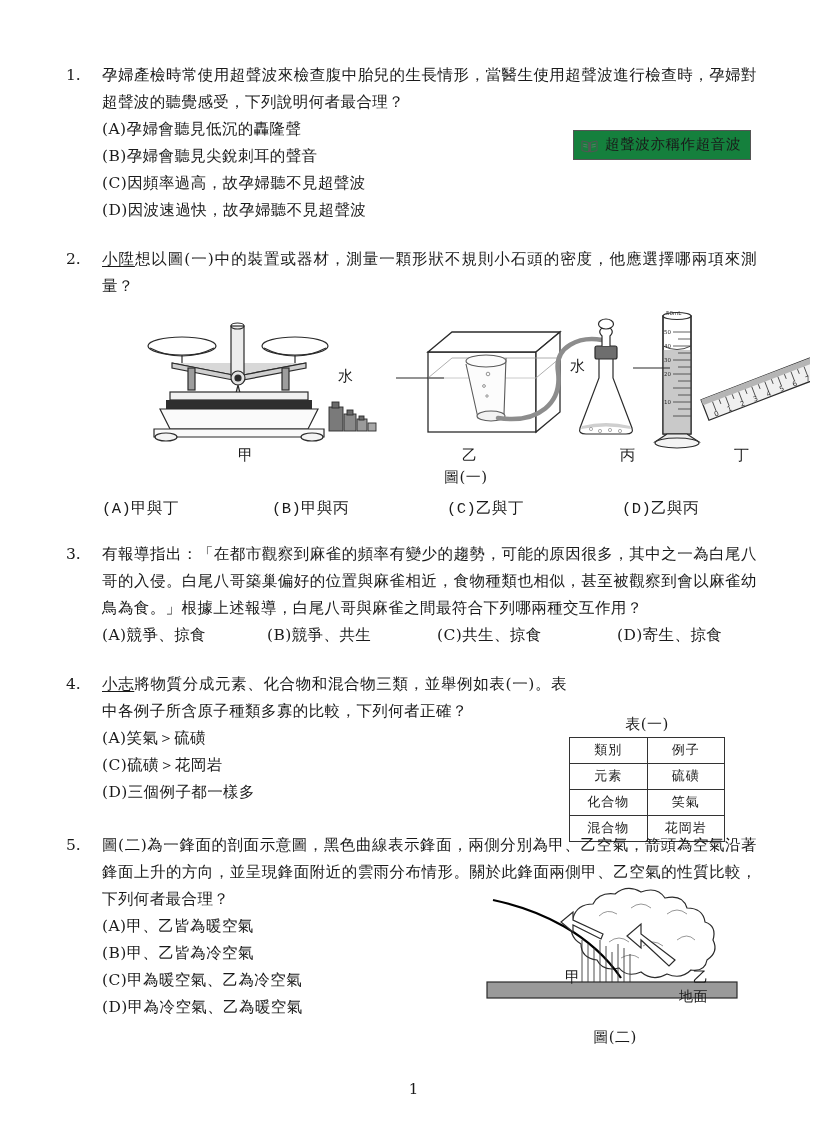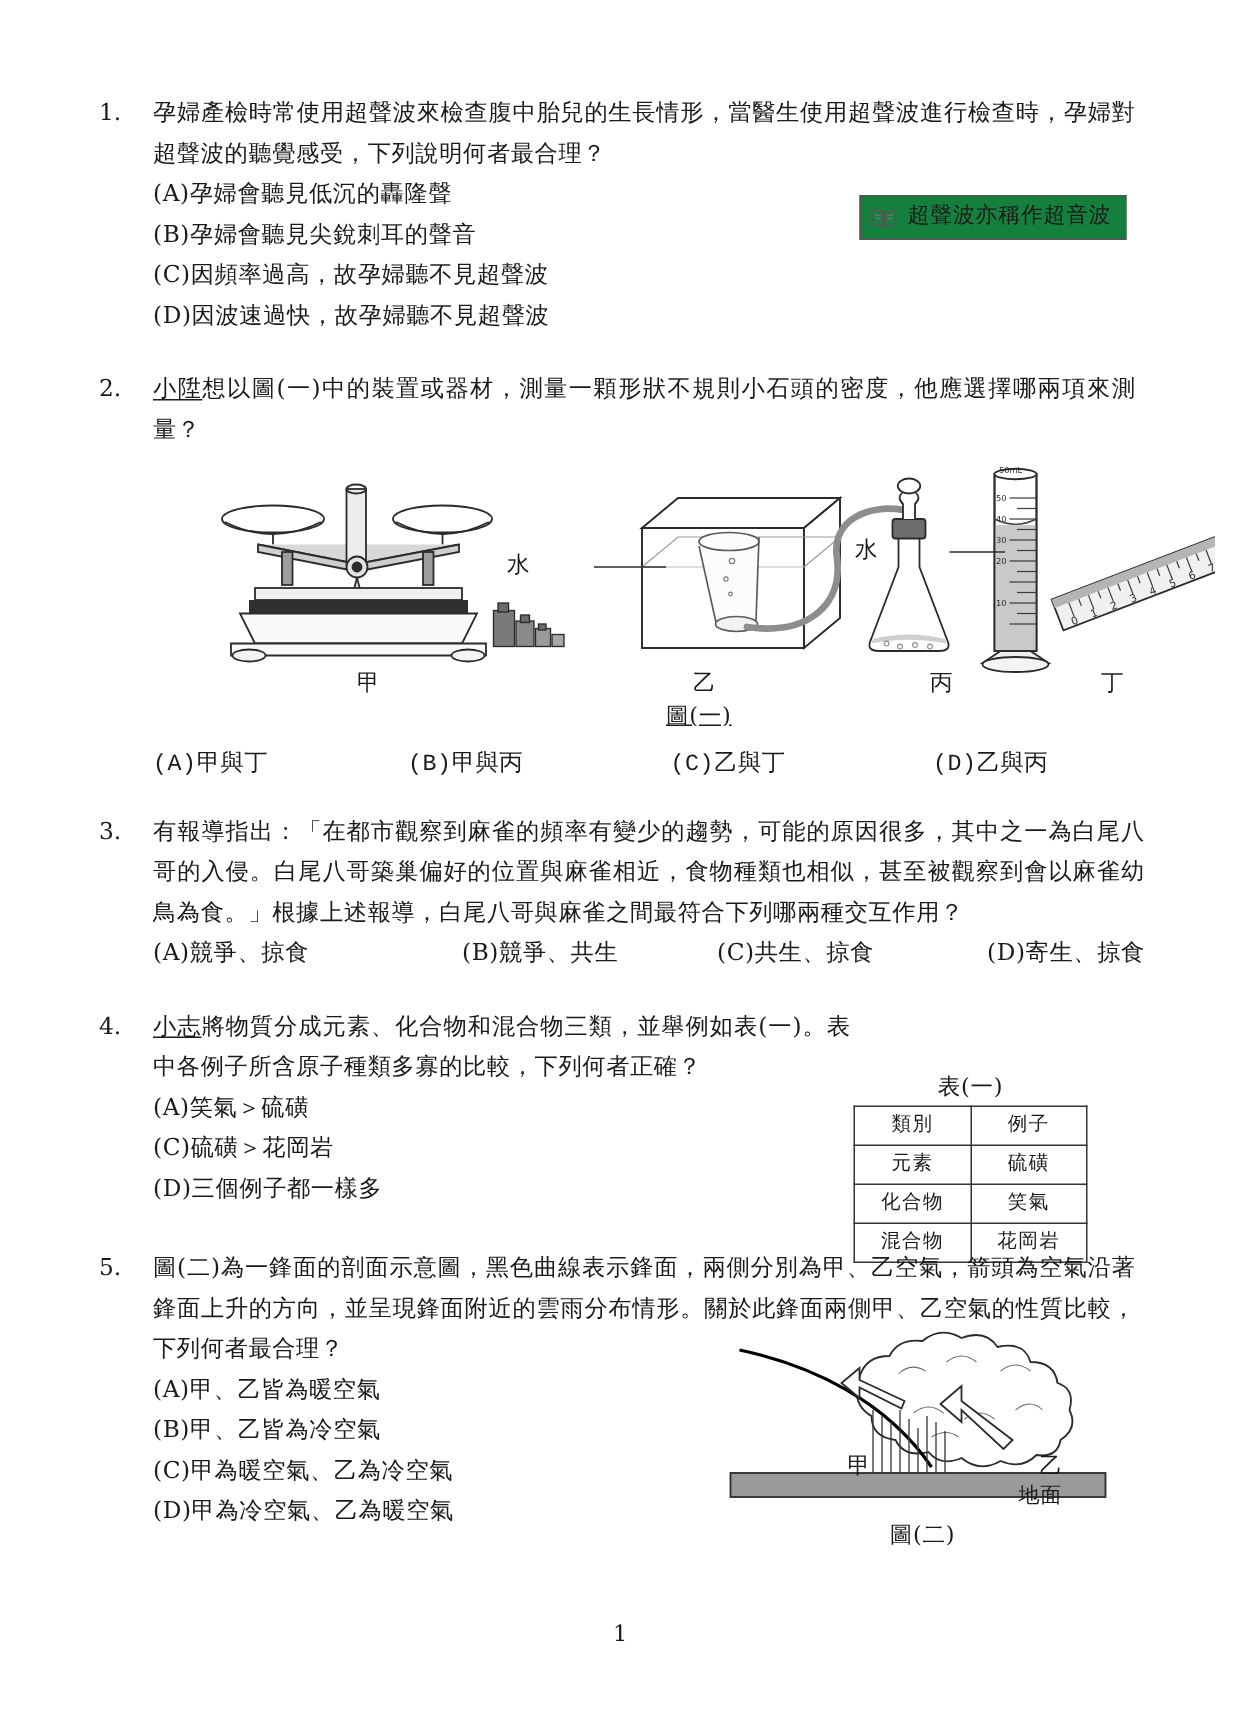--- a/index.html
+++ b/index.html
@@ -334,21 +334,21 @@
           </g>
         </g>
       </svg>
 
       <span class="fig-label" style="left:276px;top:61px;">水</span>
       <span class="fig-label" style="left:508px;top:51px;">水</span>
       <span class="fig-label" style="left:176px;top:140px;">甲</span>
       <span class="fig-label" style="left:400px;top:140px;">乙</span>
       <span class="fig-label" style="left:558px;top:140px;">丙</span>
       <span class="fig-label" style="left:672px;top:140px;">丁</span>
-      <span class="fig-label" style="left:382px;top:162px;text-decoration:underline;">圖(一)</span>
+      <span class="fig-label" style="left:382px;top:162px;">圖(一)</span>
     </div>
 
     <div class="q-row" style="margin-top:22px;font-family:Liberation Mono, monospace;">
       <div class="q-num"></div>
       <div class="q-body">
         <div class="opts-inline">
           <span class="opt" style="width:170px;">(A)甲與丁</span>
           <span class="opt" style="width:175px;">(B)甲與丙</span>
           <span class="opt" style="width:175px;">(C)乙與丁</span>
           <span class="opt">(D)乙與丙</span>
@@ -357,21 +357,21 @@
     </div>
   </div>
 
   <div class="q" style="margin-bottom:22px;">
     <div class="q-row">
       <div class="q-num">3.</div>
       <div class="q-body">
         <p class="stem">有報導指出：「在都市觀察到麻雀的頻率有變少的趨勢，可能的原因很多，其中之一為白尾八哥的入侵。白尾八哥築巢偏好的位置與麻雀相近，食物種類也相似，甚至被觀察到會以麻雀幼鳥為食。」根據上述報導，白尾八哥與麻雀之間最符合下列哪兩種交互作用？</p>
         <div class="opts-inline">
           <span class="opt" style="width:165px;">(A)競爭、掠食</span>
-          <span class="opt" style="width:170px;margin-left:41px;">(B)競爭、共生</span>
+          <span class="opt" style="width:170px;">(B)競爭、共生</span>
           <span class="opt" style="width:180px;">(C)共生、掠食</span>
           <span class="opt">(D)寄生、掠食</span>
         </div>
       </div>
     </div>
   </div>
 
   <div class="q" style="margin-bottom:26px;">
     <div class="q-row">
       <div class="q-num">4.</div>
@@ -473,18 +473,18 @@
           <line x1="149" y1="72" x2="149" y2="100"></line>
         </g>
 
         <rect x="6" y="100" width="250" height="16" fill="#9a9a9a" stroke="#2b2b2b" stroke-width="1.2"></rect>
       </svg>
       <div style="position:relative;height:0;">
         <span class="fig-label" style="left:84px;top:-38px;">甲</span>
         <span class="fig-label" style="left:212px;top:-38px;">乙</span>
         <span class="fig-label" style="left:198px;top:-18px;font-size:14px;text-align:right;">地面</span>
       </div>
-      <div class="fig2-caption" style="margin-top:8px;text-align:center;">圖(二)</div>
+      <div class="fig2-caption" style="margin-top:22px;text-align:center;">圖(二)</div>
     </div>
   </div>
 
   <div class="page-num">1</div>
 </div>
 
 </body></html>

